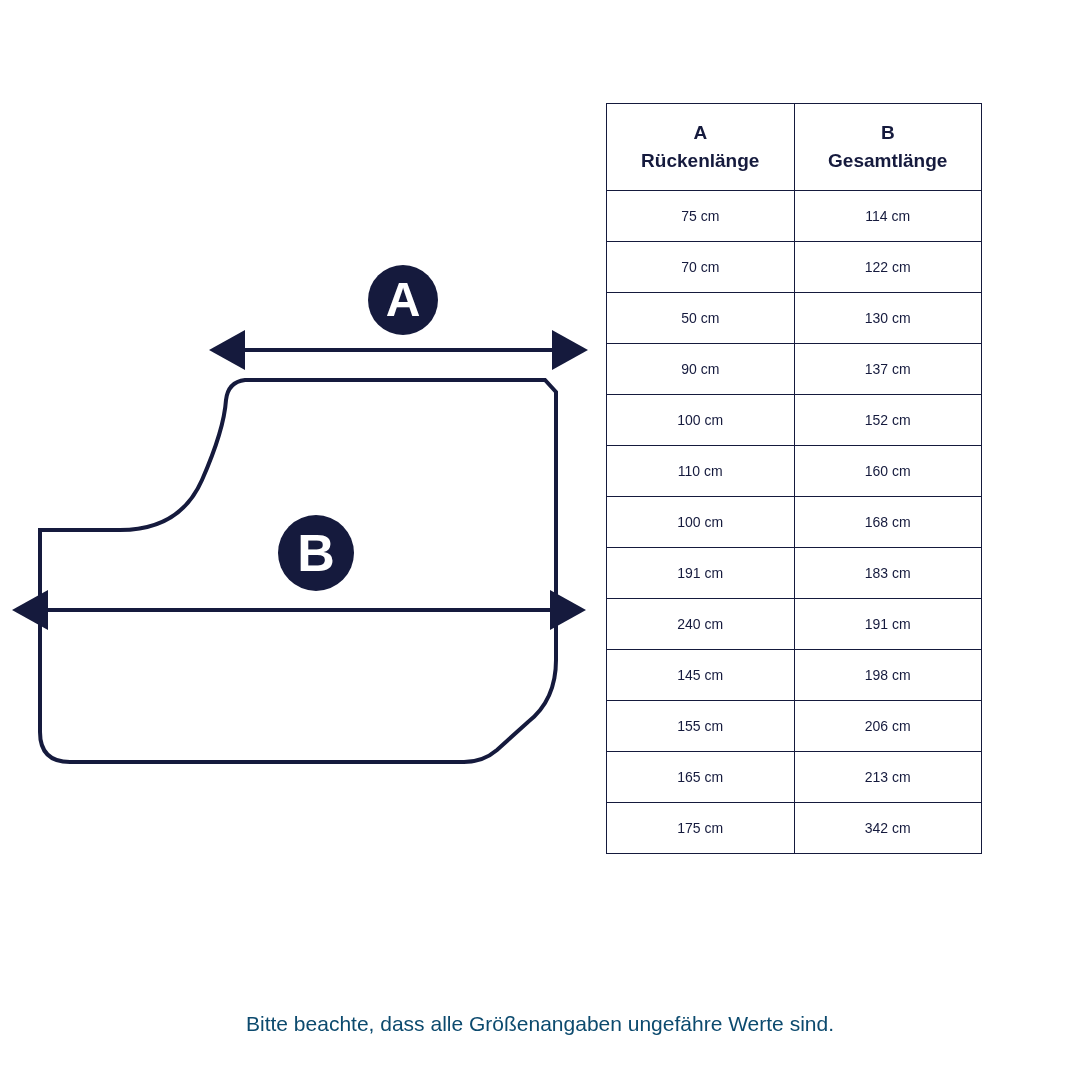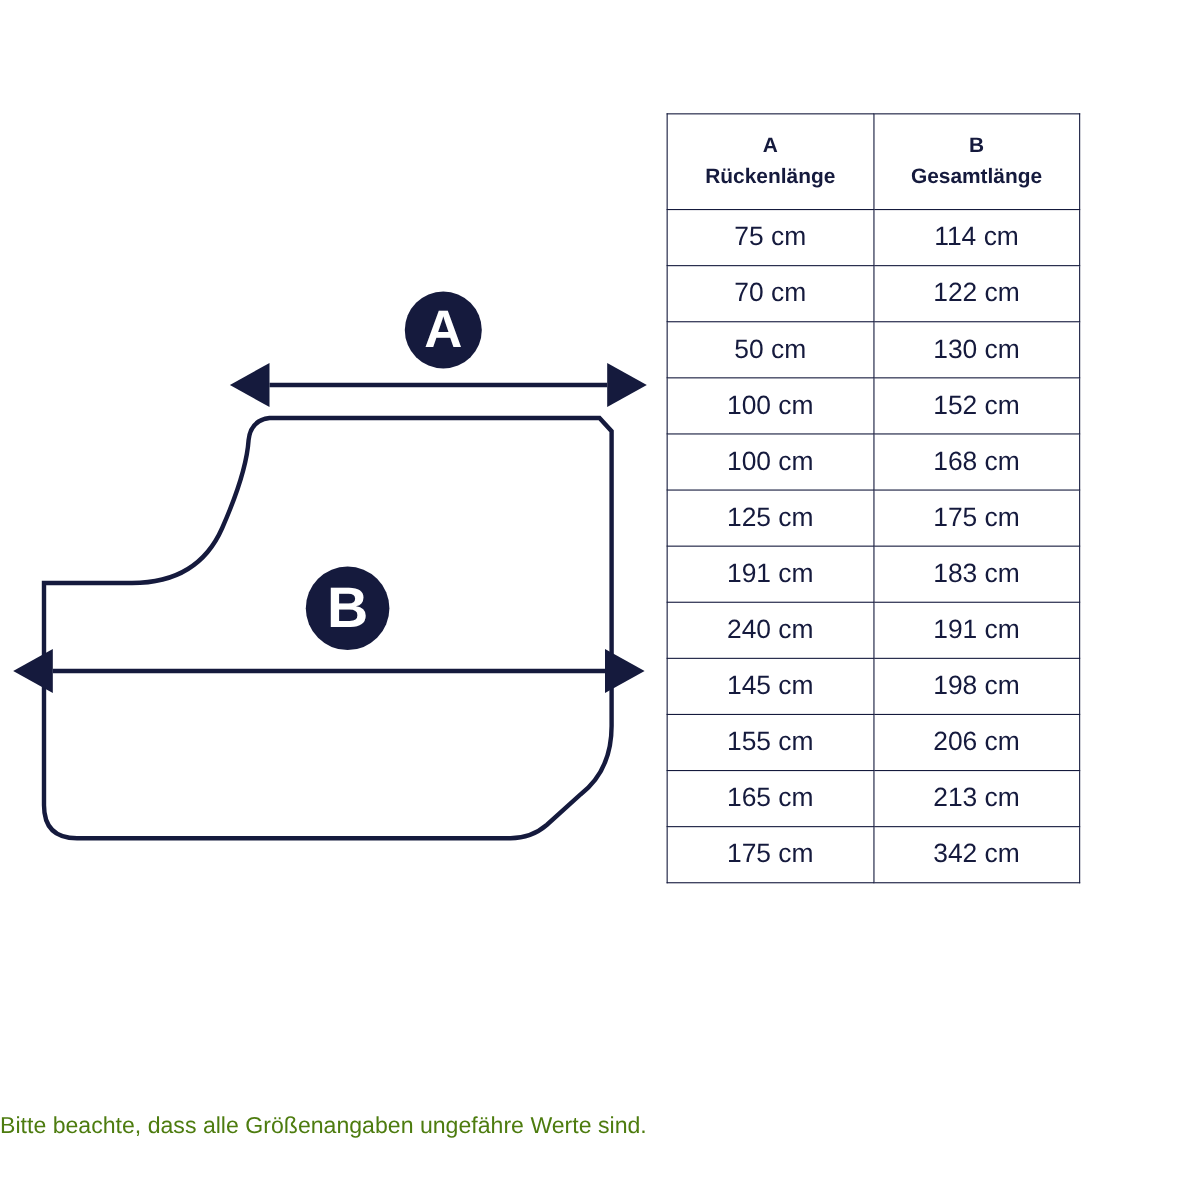--- a/index.html
+++ b/index.html
@@ -66,21 +66,21 @@
     width: 376px;
   }
   table.size-table {
     border-collapse: collapse;
     width: 376px;
     table-layout: fixed;
   }
   table.size-table td, table.size-table th {
     border: 1px solid #151a3d;
     text-align: center;
-    font-size: 24px;
+    font-size: 14px;
     font-weight: normal;
     color: #151a3d;
     padding: 0;
     height: 50px;
     vertical-align: middle;
     font-family: "Liberation Sans", sans-serif;
   }
   table.size-table thead th {
     height: 86px;
     font-weight: bold;
@@ -95,23 +95,23 @@
     display: block;
     font-weight: bold;
   }
 
   
   .footnote {
     position: absolute;
     left: 0;
     right: 0;
     top: 1012px;
-    text-align: left;
+    text-align: center;
     font-size: 21px;
-    color: #4d7c0f;
+    color: #0c4a6e;
     font-family: "Liberation Sans", sans-serif;
   }
 </style>
 </head>
 <body>
 
 <div class="page">
 
   <div class="diagram">
     <svg width="600" height="560" viewBox="0 0 600 560">
@@ -173,30 +173,34 @@
           </tr>
           <tr>
             <td>70 cm</td>
             <td>122 cm</td>
           </tr>
           <tr>
             <td>50 cm</td>
             <td>130 cm</td>
           </tr>
           <tr>
+            <td>90 cm</td>
+            <td>137 cm</td>
+          </tr>
+          <tr>
             <td>100 cm</td>
             <td>152 cm</td>
           </tr>
           <tr>
+            <td>110 cm</td>
+            <td>160 cm</td>
+          </tr>
+          <tr>
             <td>100 cm</td>
             <td>168 cm</td>
-          </tr>
-          <tr>
-            <td>125 cm</td>
-            <td>175 cm</td>
           </tr>
           <tr>
             <td>191 cm</td>
             <td>183 cm</td>
           </tr>
           <tr>
             <td>240 cm</td>
             <td>191 cm</td>
           </tr>
           <tr>

